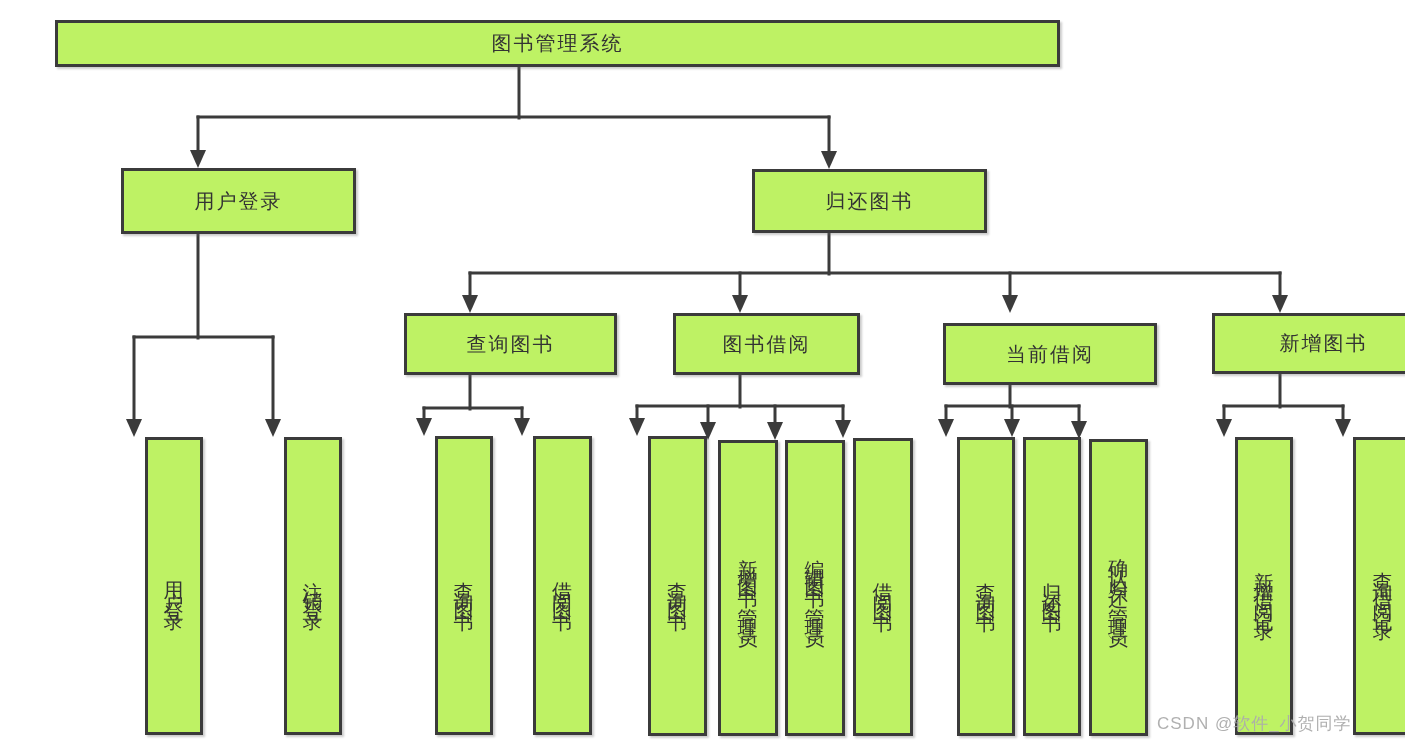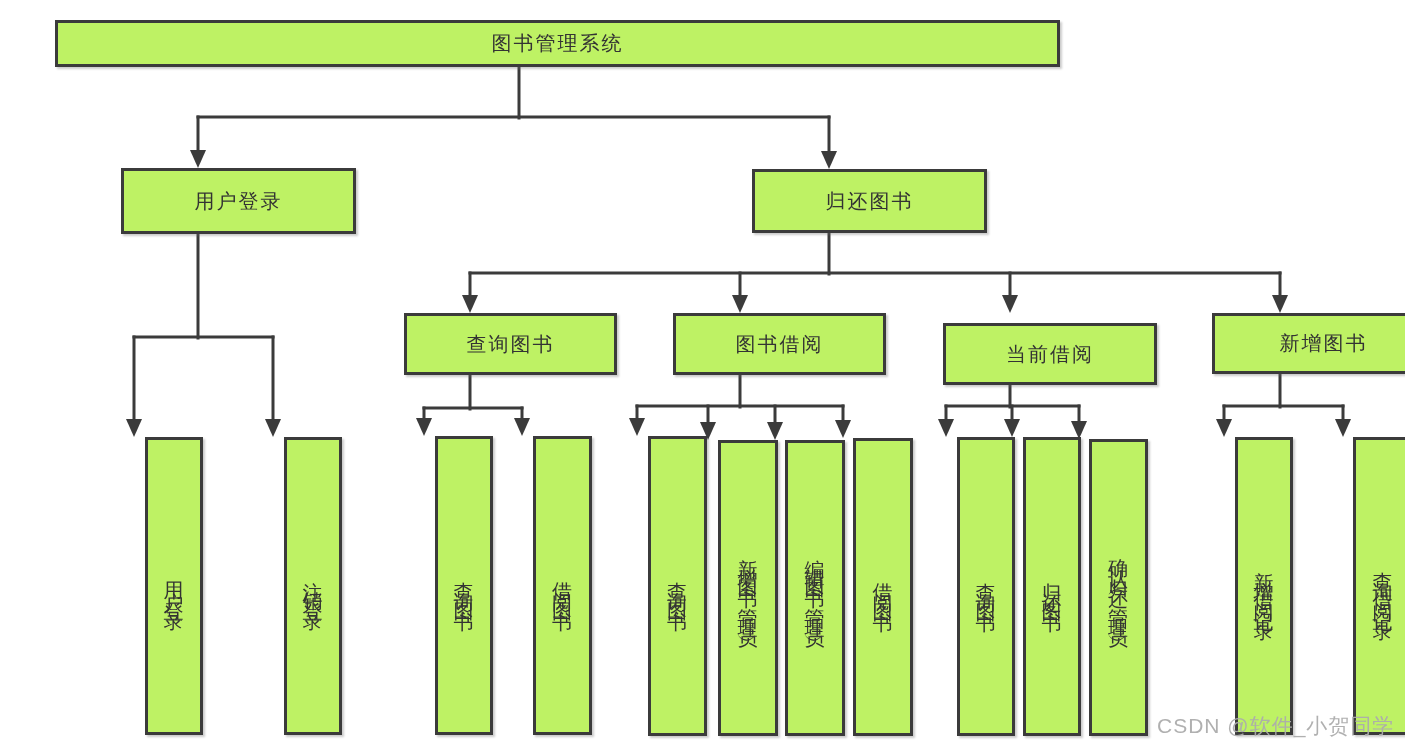--- a/index.html
+++ b/index.html
@@ -39,21 +39,21 @@
     writing-mode: vertical-rl;
     text-orientation: mixed;
     font-size: 20px;
     letter-spacing: 10px;
     line-height: 1;
   }
   .watermark {
     position: absolute;
     left: 1157px;
     top: 712px;
-    font-size: 21px;
+    font-size: 17px;
     letter-spacing: 1px;
     color: rgba(172,172,172,0.95);
     z-index: 5;
     white-space: nowrap;
   }
 </style>
 </head>
 <body>
 
 <div class="canvas">
@@ -120,21 +120,21 @@
   <div class="node h" style="left:81px;top:168px;width:235px;height:66px">
     <span>用户登录</span>
   </div>
   <div class="node h" style="left:712px;top:169px;width:235px;height:64px">
     <span>归还图书</span>
   </div>
 
   <div class="node h" style="left:364px;top:313px;width:213px;height:62px">
     <span>查询图书</span>
   </div>
-  <div class="node h" style="left:633px;top:313px;width:213px;height:62px">
+  <div class="node h" style="left:633px;top:313px;width:187px;height:62px">
     <span>图书借阅</span>
   </div>
   <div class="node h" style="left:903px;top:323px;width:214px;height:62px">
     <span>当前借阅</span>
   </div>
   <div class="node h" style="left:1172px;top:313px;width:223px;height:61px">
     <span>新增图书</span>
   </div>
 
   <div class="node v" style="left:105px;top:437px;width:58px;height:298px">

